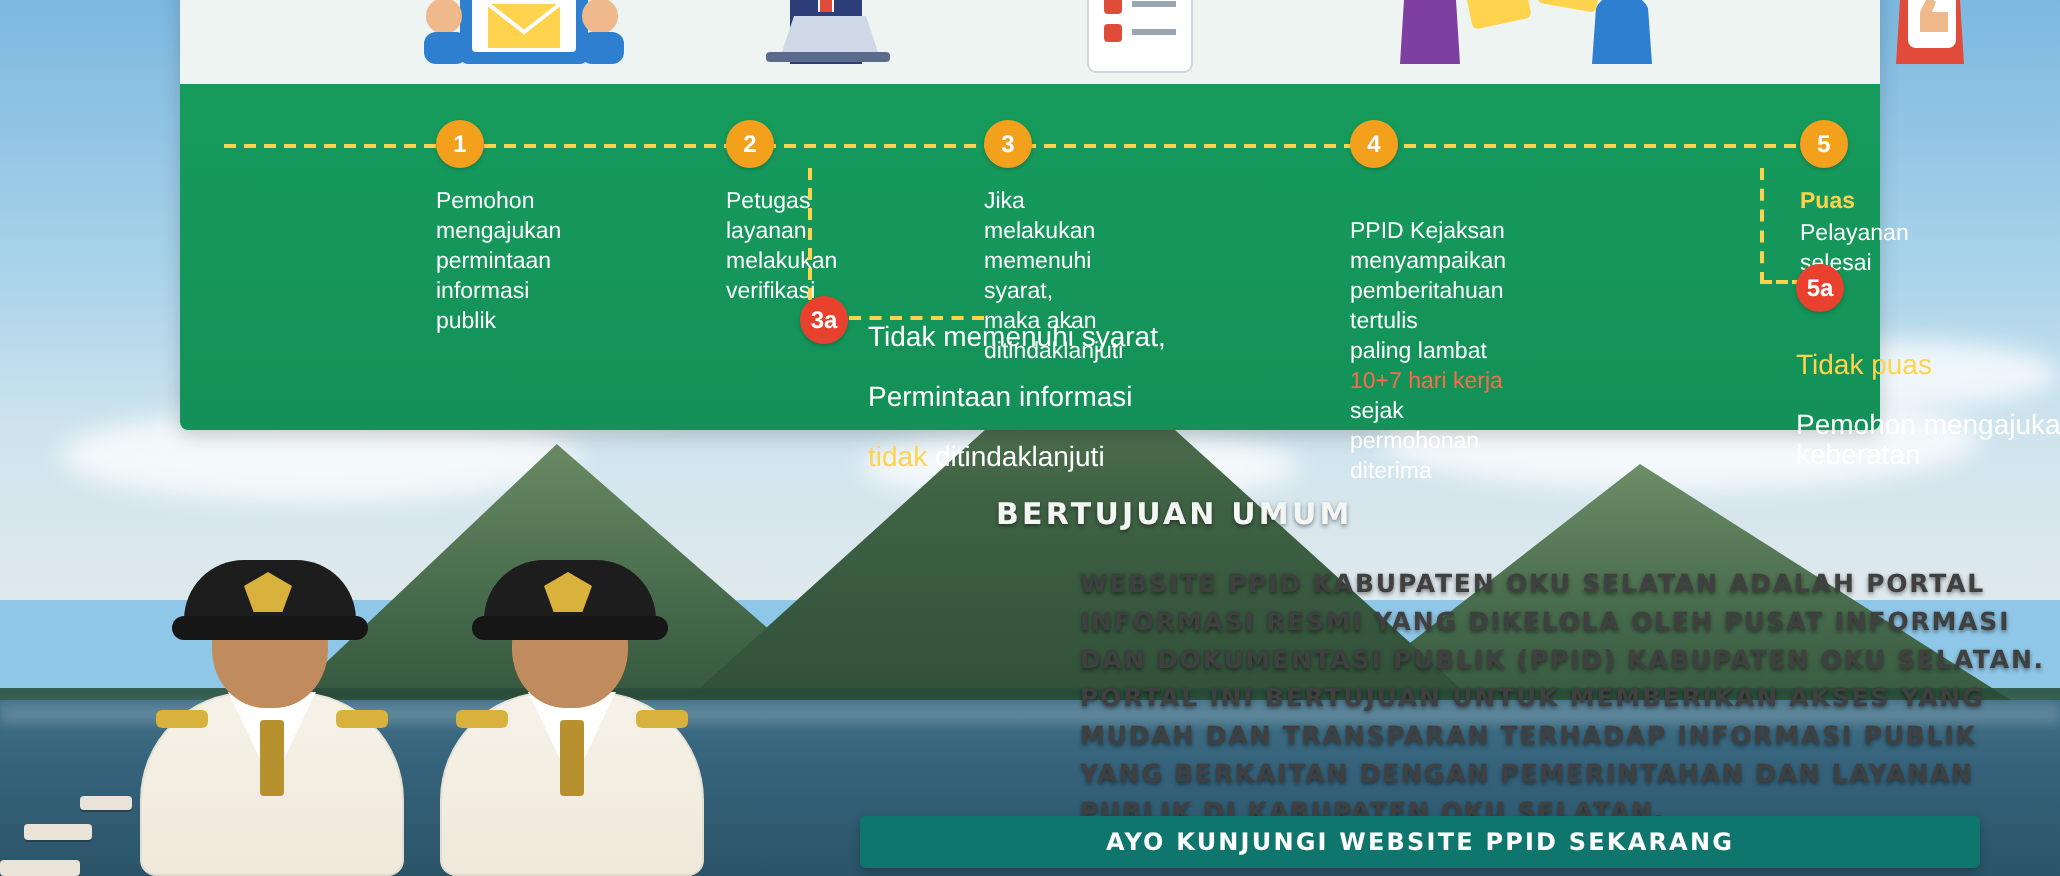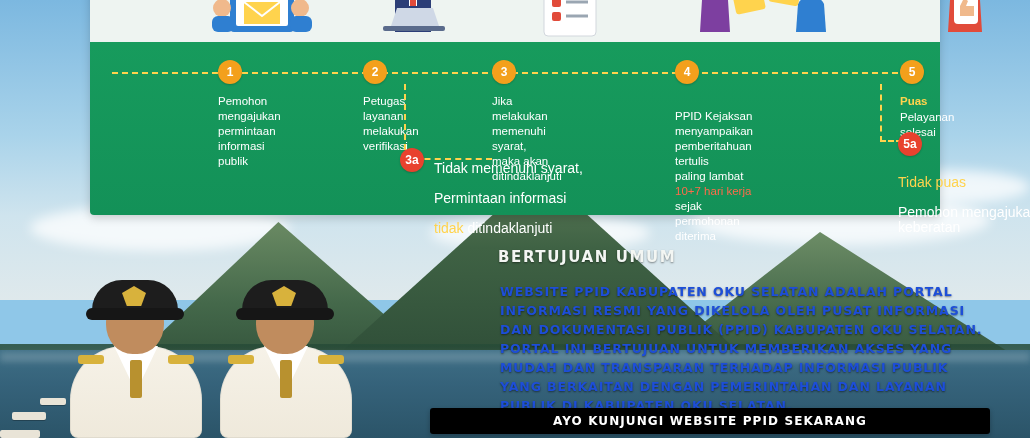--- a/index.html
+++ b/index.html
@@ -92,27 +92,27 @@
   .dash-h{position:absolute;border-top:2px dashed #ffd34d;}
 
   
   .overview{position:absolute;left:430px;top:248px;width:560px;}
   .ov-title{
     color:#f3f6f3;font-size:15px;letter-spacing:1.6px;font-weight:bold;
     font-family:"DejaVu Sans",sans-serif;text-shadow:0 1px 2px rgba(0,0,0,.45);
     margin:0 0 16px 68px;
   }
   .ov-body{
-    color:#1d4ed8;font-size:12.5px;line-height:19px;letter-spacing:.9px;font-weight:bold;
+    color:#404040;font-size:12.5px;line-height:19px;letter-spacing:.9px;font-weight:bold;
     font-family:"DejaVu Sans",sans-serif;text-shadow:0 1px 2px rgba(0,0,0,.5);
-    margin:0 0 0 70px;width:490px;text-align:left;
+    margin:0 0 0 110px;width:490px;text-align:left;
   }
   .cta{
     position:absolute;left:430px;top:408px;width:560px;height:26px;
-    background:#000000;border-radius:3px;display:flex;align-items:center;justify-content:center;
+    background:#0f766e;border-radius:3px;display:flex;align-items:center;justify-content:center;
     box-shadow:0 2px 5px rgba(0,0,0,.25);
   }
   .cta span{color:#fff;font-size:12px;font-weight:bold;letter-spacing:1.1px;font-family:"DejaVu Sans",sans-serif;}
   .cta .link{color:#ffe27a;text-decoration:underline;margin-left:5px;}
 </style>
 </head>
 <body>
 
 <div class="scene">
   <div class="sky"></div>

